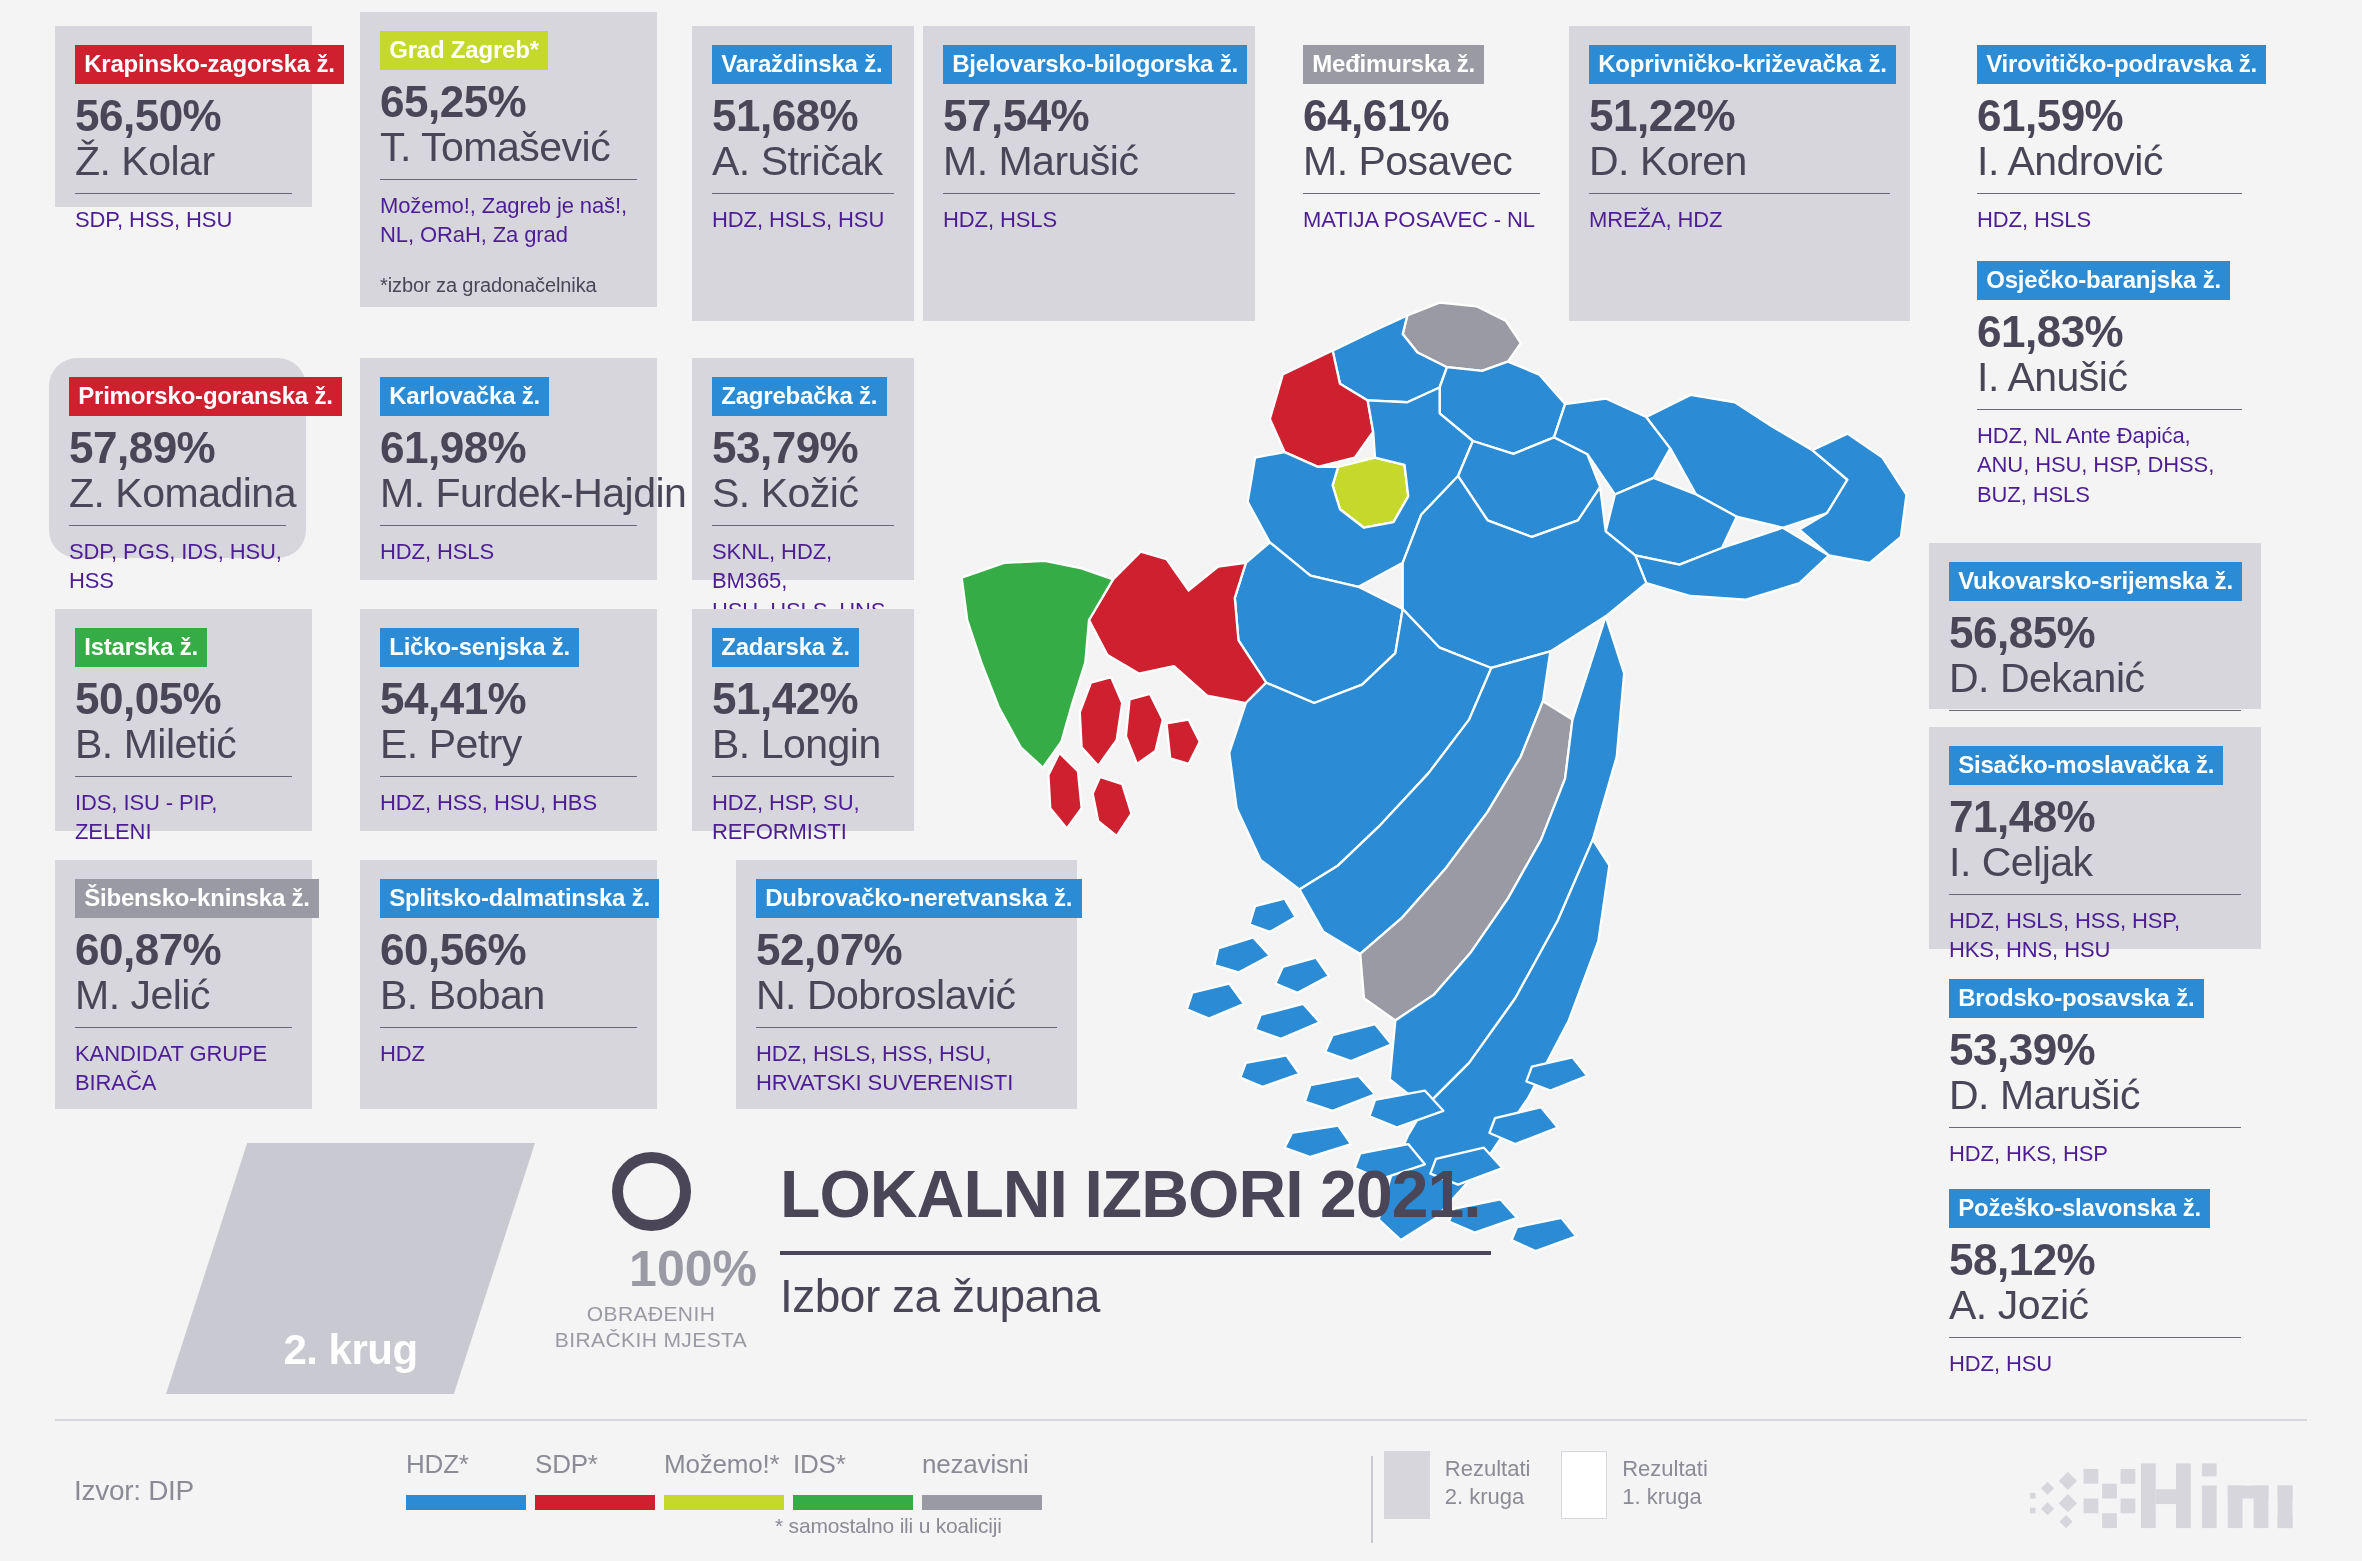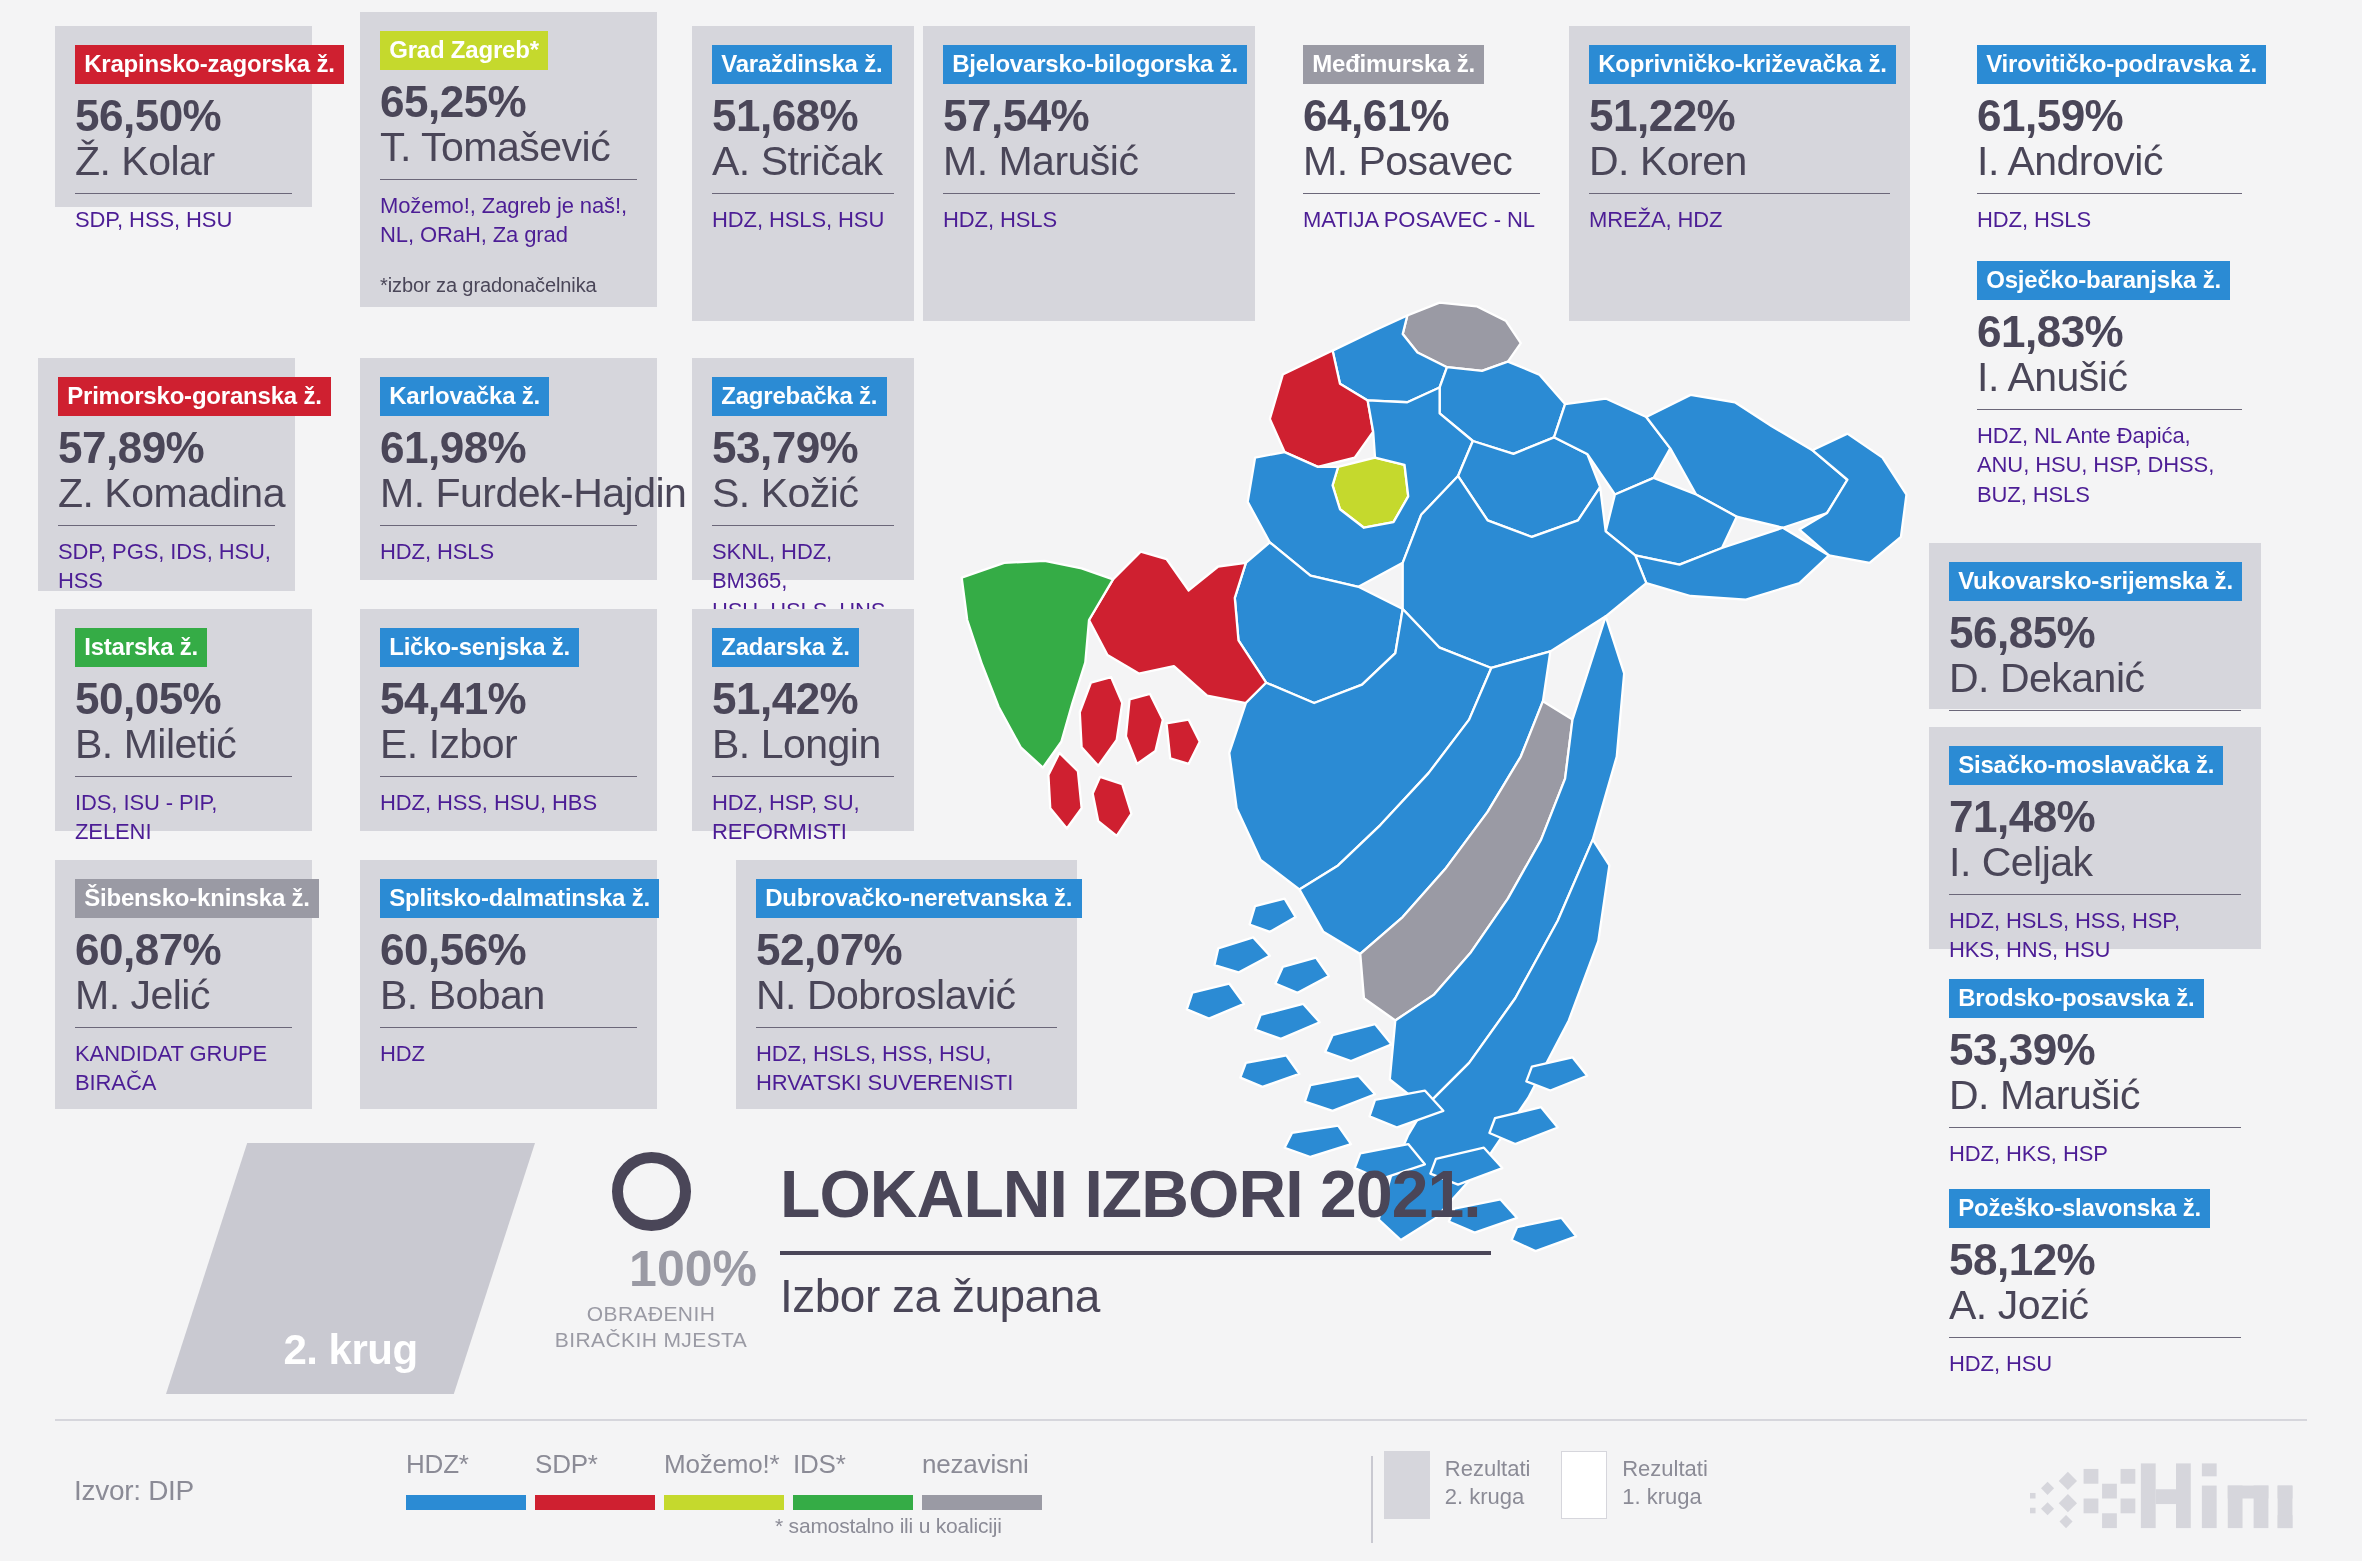--- a/index.html
+++ b/index.html
@@ -237,21 +237,21 @@
   <div class="card round1" style="left:1957px;top:242px; width:305px; height:286px;">
     <div class="tag hdz">Osječko-baranjska ž.</div>
     <div class="pct">61,83%</div>
     <div class="name">I. Anušić</div>
     <div class="rule"></div>
     <div class="parties">HDZ, NL Ante Đapića,
 ANU, HSU, HSP, DHSS,
 BUZ, HSLS</div>
   </div>
 
-  <div class="card round2" style="left:38px;  top:358px; width:257px; height:233px;">
+  <div class="card round2" style="left:49px;  top:358px; width:257px; height:200px;border-radius:28px;">
     <div class="tag sdp">Primorsko-goranska ž.</div>
     <div class="pct">57,89%</div>
     <div class="name">Z. Komadina</div>
     <div class="rule"></div>
     <div class="parties">SDP, PGS, IDS, HSU, HSS</div>
   </div>
 
   <div class="card round2" style="left:360px; top:358px; width:297px; height:222px;">
     <div class="tag hdz">Karlovačka ž.</div>
     <div class="pct">61,98%</div>
@@ -290,21 +290,21 @@
     <div class="tag ids">Istarska ž.</div>
     <div class="pct">50,05%</div>
     <div class="name">B. Miletić</div>
     <div class="rule"></div>
     <div class="parties">IDS, ISU - PIP, ZELENI</div>
   </div>
 
   <div class="card round2" style="left:360px; top:609px; width:297px; height:222px;">
     <div class="tag hdz">Ličko-senjska ž.</div>
     <div class="pct">54,41%</div>
-    <div class="name">E. Izbor</div>
+    <div class="name">E. Petry</div>
     <div class="rule"></div>
     <div class="parties">HDZ, HSS, HSU, HBS</div>
   </div>
 
   <div class="card round2" style="left:692px; top:609px; width:222px; height:222px;">
     <div class="tag hdz">Zadarska ž.</div>
     <div class="pct">51,42%</div>
     <div class="name">B. Longin</div>
     <div class="rule"></div>
     <div class="parties">HDZ, HSP, SU,

